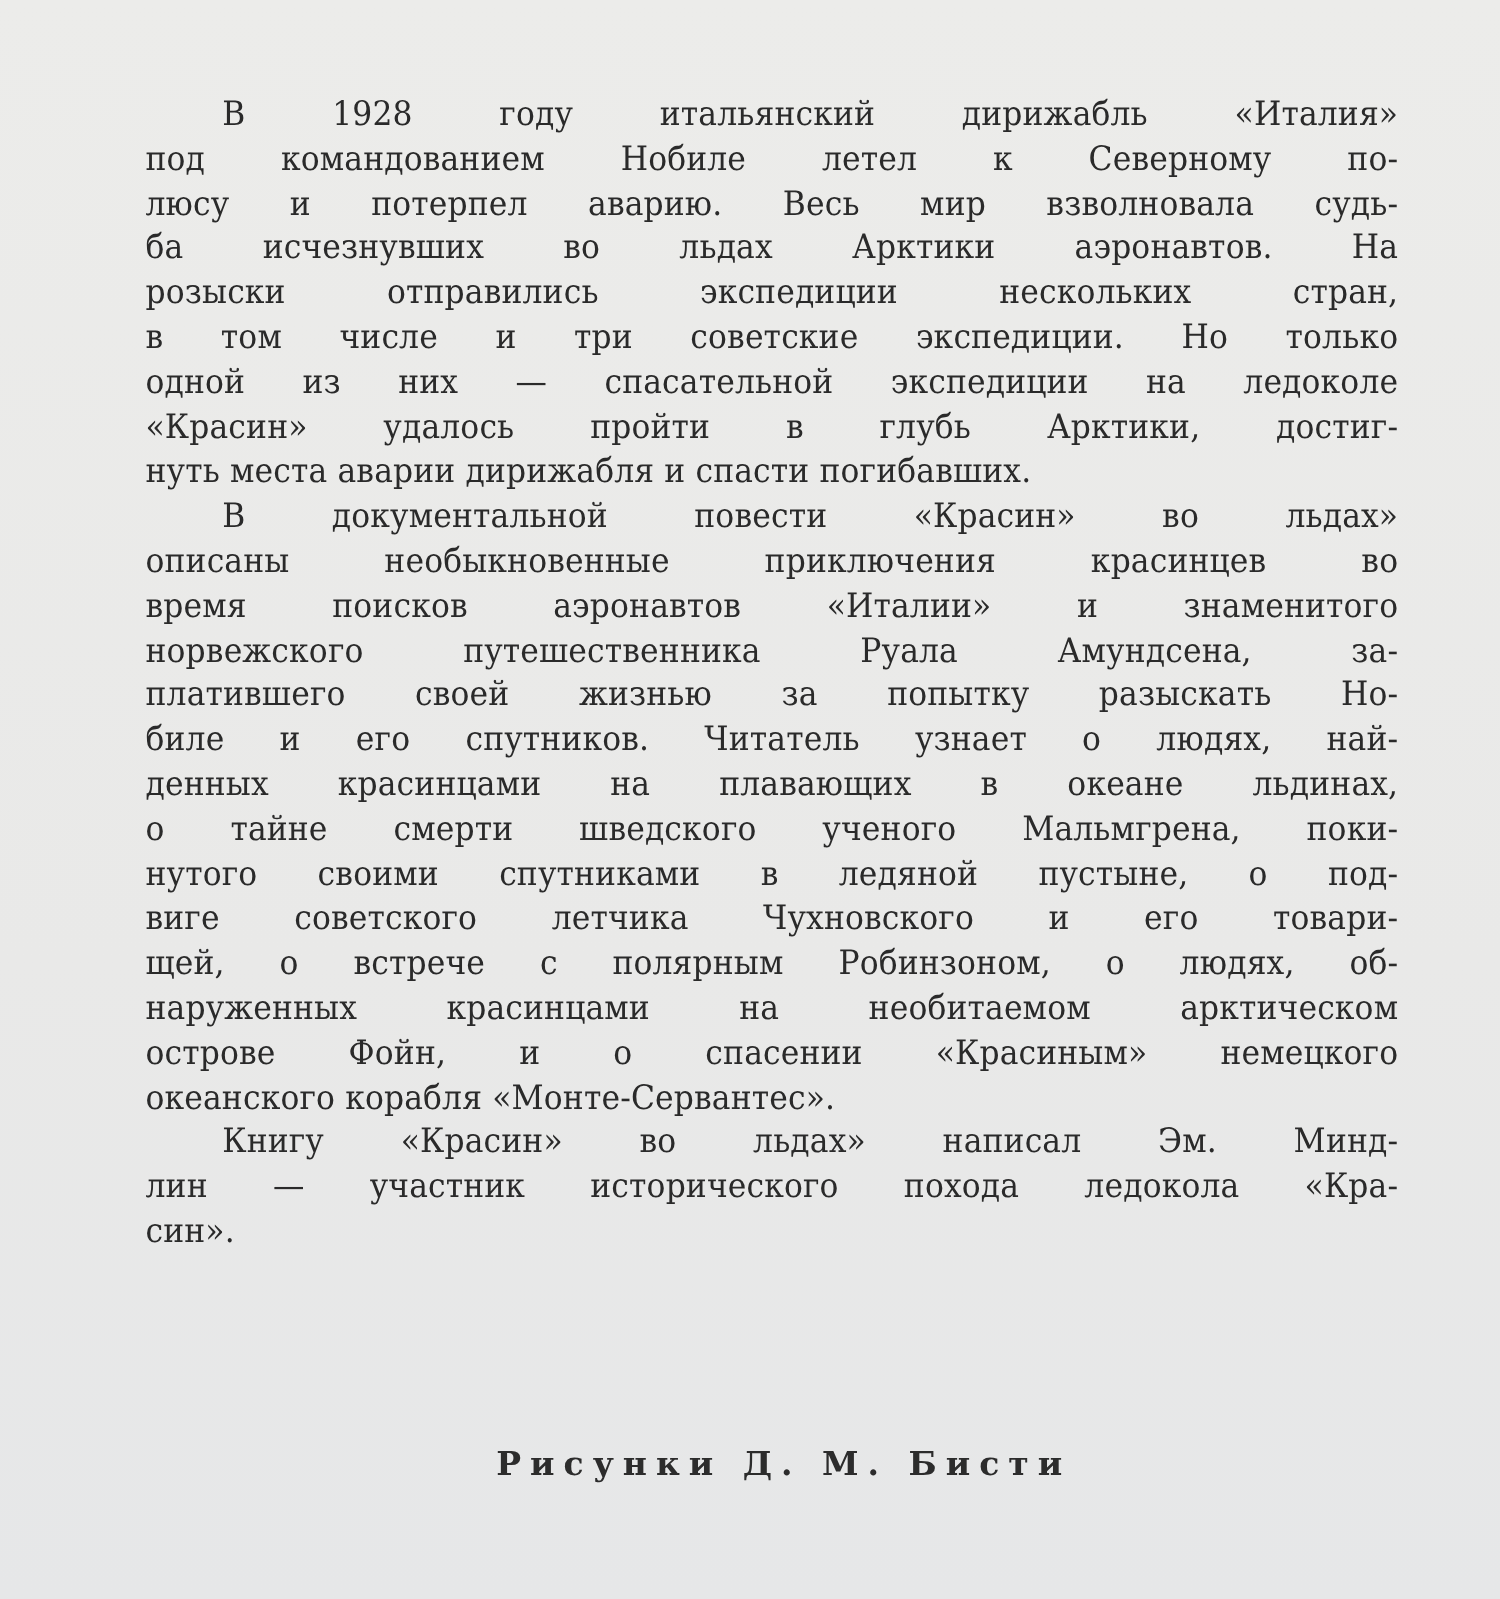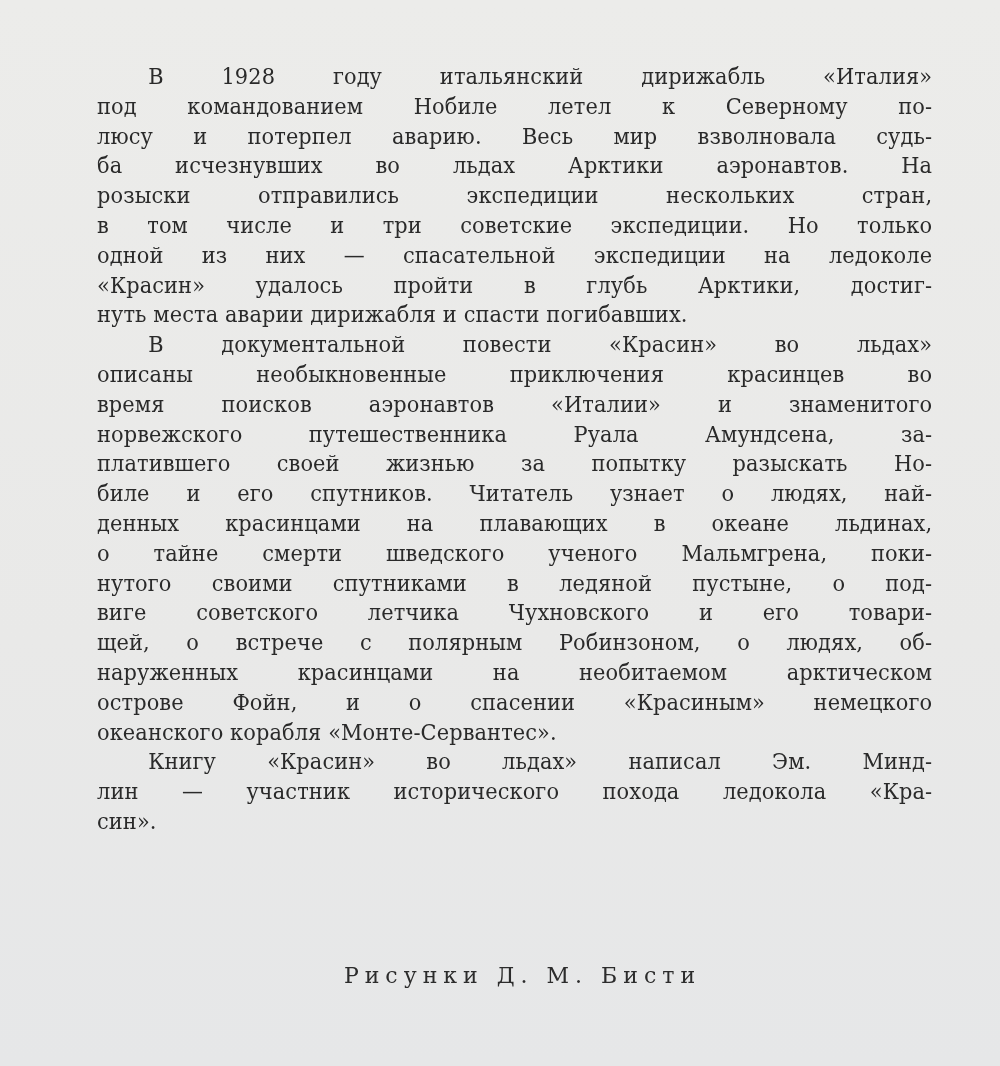--- a/index.html
+++ b/index.html
@@ -24,21 +24,21 @@
     transform: scaleX(0.93);
     transform-origin: left center;
     width: 898px;
   }
   .line.indent { padding-left: 55px; width: 843px; }
   .line.last { text-align-last: left; }
   .credit {
     position: absolute; left: 0; width: 1000px; top: 963px;
     text-align: center;
     font-family: "DejaVu Serif", "Liberation Serif", serif;
-    font-weight: normal;
+    font-weight: bold;
     font-size: 22px;
     letter-spacing: 6px;
     color: #2c2c2c;
     padding-left: 45px;
     box-sizing: border-box;
   }
 </style>
 </head>
 <body>
 

